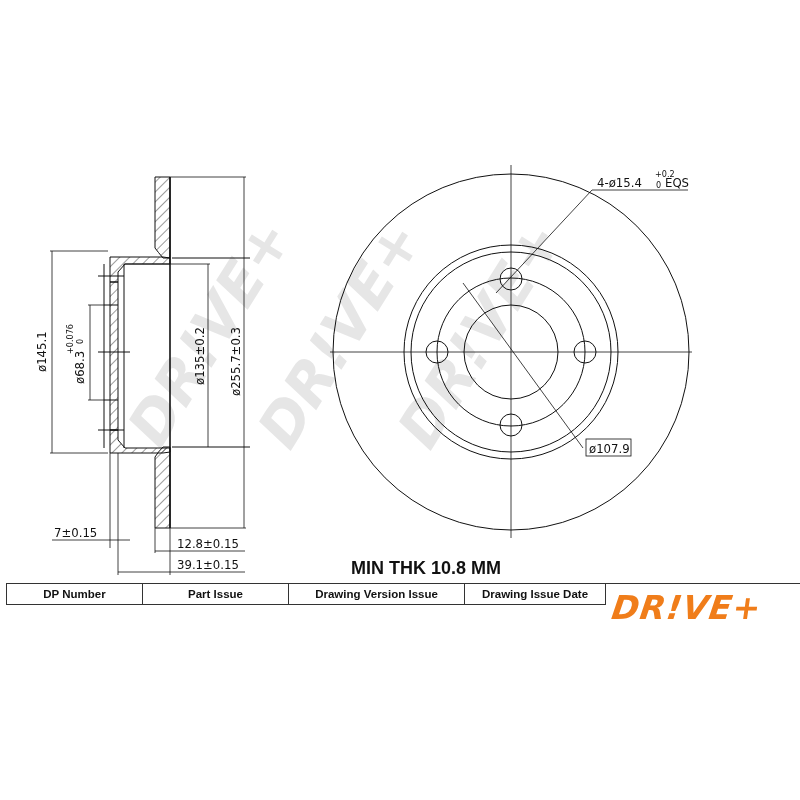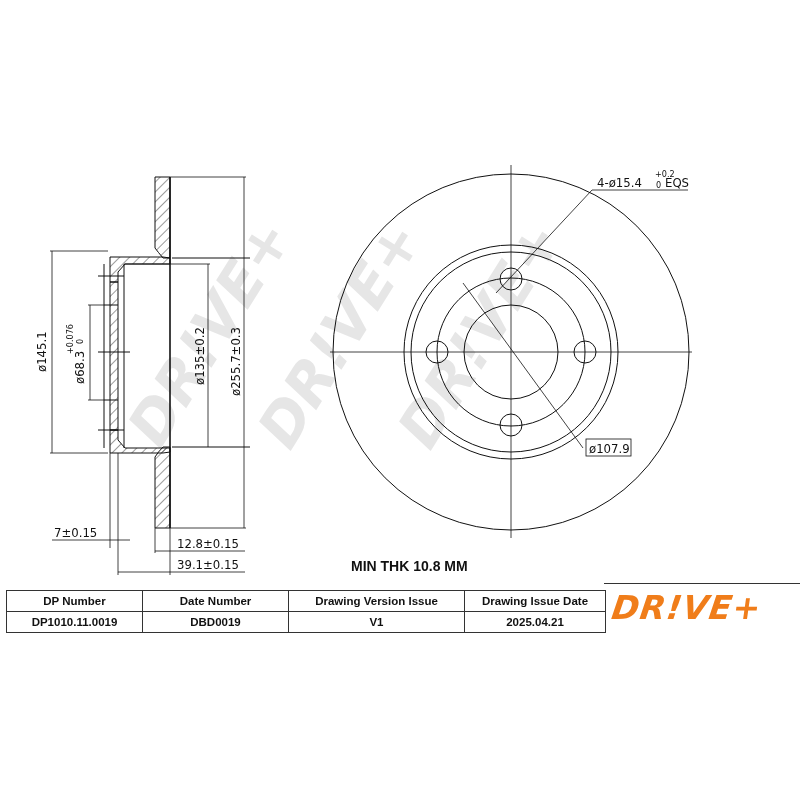--- a/index.html
+++ b/index.html
@@ -1,21 +1,21 @@
 <!DOCTYPE html>
 <html><head>
 <meta charset="utf-8">
 <style>
   html,body{margin:0;padding:0;background:#fff;}
   body{width:800px;height:800px;position:relative;overflow:hidden;font-family:"Liberation Sans",sans-serif;}
   #drawing{position:absolute;left:0;top:0;}
   .dim{font-family:"DejaVu Sans Condensed","DejaVu Sans",sans-serif;font-size:13px;fill:#111;}
   .sup{font-size:9px;}
-  .min-thk{position:absolute;left:351px;top:558px;font-weight:bold;font-size:14px;color:#111;}
-  table.tb{position:absolute;left:6px;top:583px;border-collapse:collapse;margin-top:7px;}
+  .min-thk{position:absolute;left:351px;top:558px;font-weight:bold;font-size:18px;color:#111;}
+  table.tb{position:absolute;left:6px;top:583px;border-collapse:collapse;}
   table.tb td{border:1px solid #333;font-weight:bold;font-size:11.5px;text-align:center;color:#111;height:20px;padding:0;}
   .logo-cell{position:absolute;left:604px;top:583px;width:196px;height:46px;border-top:1px solid #333;}
   .logo{position:absolute;left:8px;top:4px;font-family:"DejaVu Sans",sans-serif;font-weight:bold;font-style:italic;font-size:33px;letter-spacing:1px;transform:skewX(-8deg);}
 </style>
 </head>
 <body>
 
 <svg id="drawing" width="800" height="800" viewBox="0 0 800 800">
   <defs>
     <pattern id="hatch" patternUnits="userSpaceOnUse" width="7" height="7" patternTransform="rotate(45)">
@@ -114,28 +114,22 @@
     <text class="dim" x="589" y="453">ø107.9</text>
   </g>
 </svg>
 
 <div class="min-thk">MIN THK 10.8 MM</div>
 
 <table class="tb">
   <tbody>
       <tr>
     <td style="width:135px">DP Number</td>
-    <td style="width:145px">Date Number</td>
+    <td style="width:145px">Part Issue</td>
     <td style="width:175px">Drawing Version Issue</td>
     <td style="width:140px">Drawing Issue Date</td>
-  </tr>
-  <tr>
-    <td>DP1010.11.0019</td>
-    <td>DBD0019</td>
-    <td>V1</td>
-    <td>2025.04.21</td>
   </tr>
 </tbody>
   </table>
 
 <div class="logo-cell">
   <div class="logo" style="color:#f07d1a">DR!VE+</div>
 </div>
 
 </body></html>

